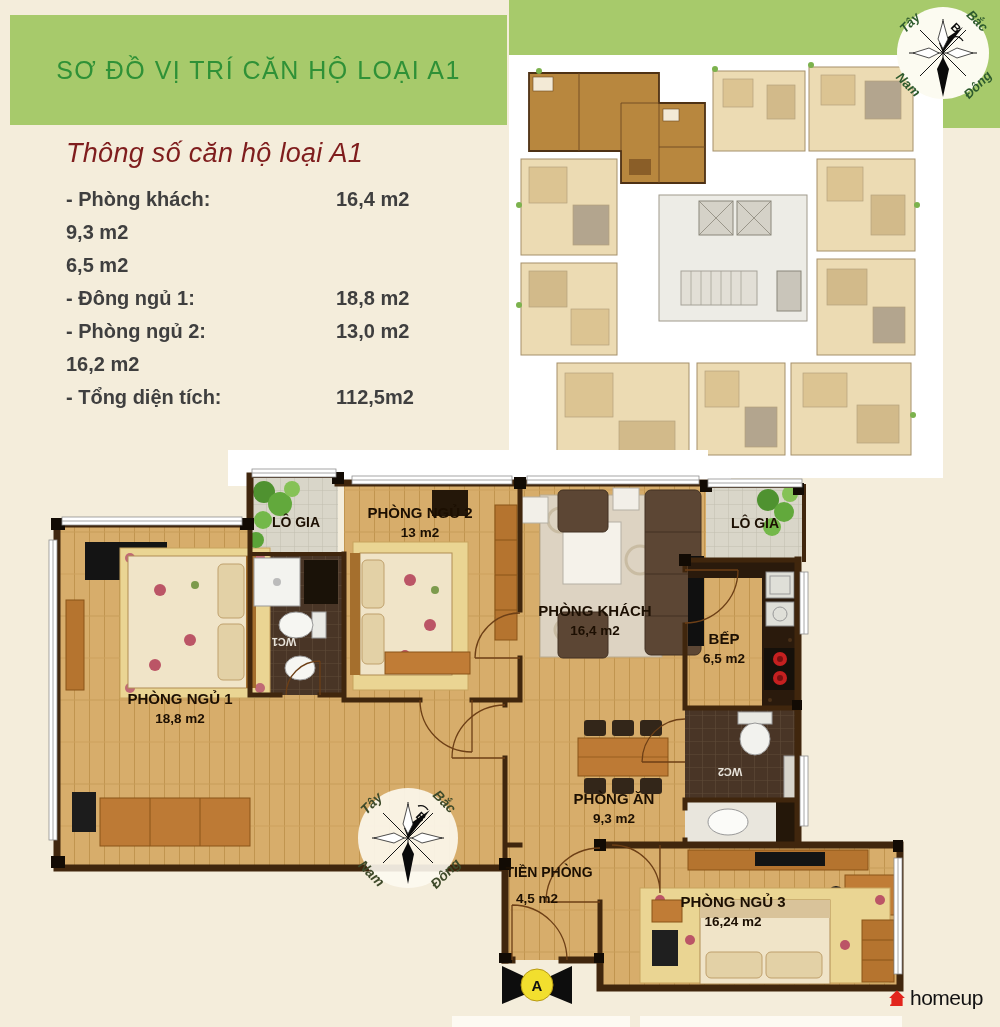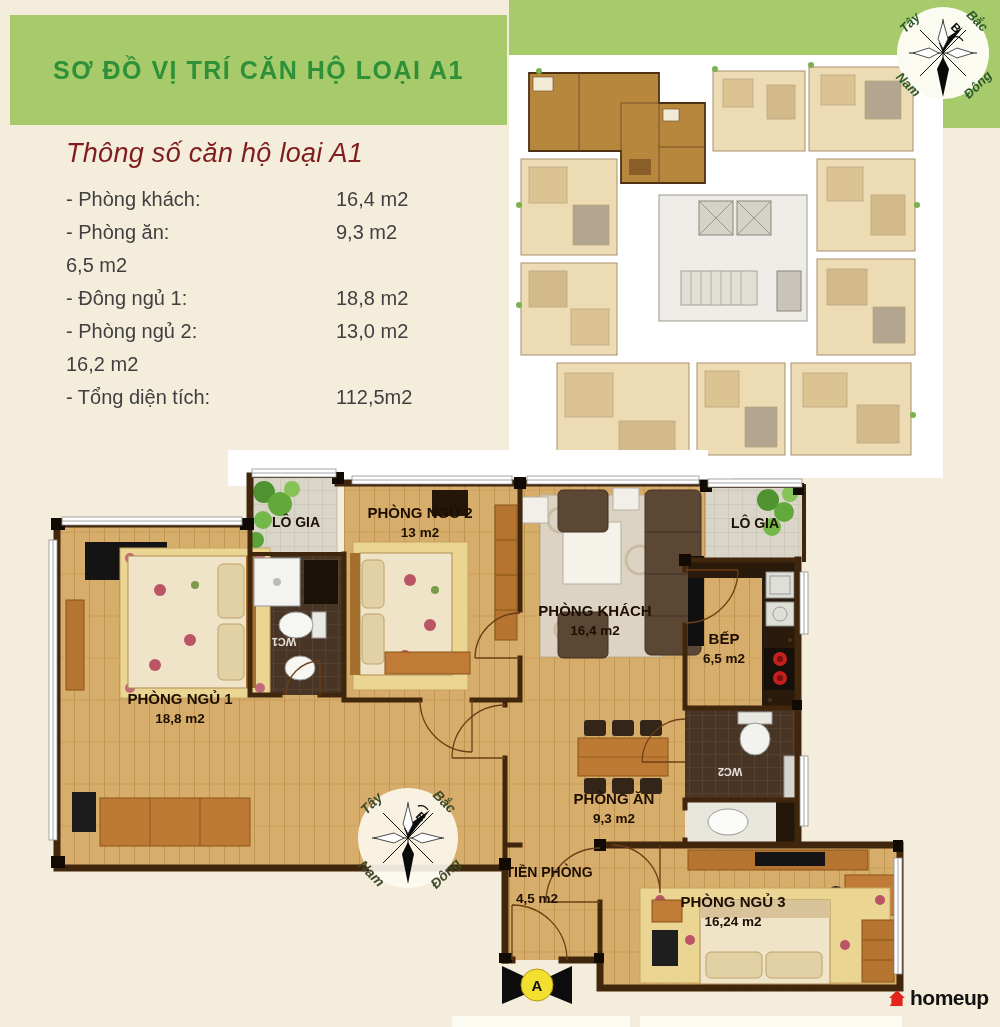--- a/index.html
+++ b/index.html
@@ -2,34 +2,34 @@
 <html><head>
 <meta charset="utf-8">
 <style>
   html,body{margin:0;padding:0;}
   body{width:1000px;height:1027px;position:relative;background:#f4eddb;
        font-family:"Liberation Sans",sans-serif;overflow:hidden;}
   .abs{position:absolute;}
   
   #banner{left:10px;top:15px;width:497px;height:110px;background:#a7ca6b;
           display:flex;align-items:center;justify-content:center;}
-  #banner span{color:#2f9137;font-weight:bold;font-size:25px;letter-spacing:1.5px;}
+  #banner span{color:#2f9137;font-weight:normal;font-size:25px;letter-spacing:1.5px;}
   #green-panel{left:509px;top:0;width:491px;height:128px;background:#a7ca6b;}
   
   #specs{left:66px;top:138px;width:420px;}
   #specs .title{font-size:27px;color:#7f1d1d;letter-spacing:.3px;margin-bottom:14px;font-style:italic;}
   .spec-row{display:grid;grid-template-columns:270px 1fr;height:33px;align-items:center;
-            font-size:20px;font-weight:normal;color:#3f3f3f;}
+            font-size:20px;font-weight:bold;color:#3f3f3f;}
   
   #card{left:509px;top:55px;width:434px;height:485px;}
   
   .serifit{font-family:"Liberation Serif",serif;font-style:italic;font-weight:bold;}
   
   #logo{left:888px;top:986px;display:flex;align-items:center;gap:4px;}
-  #logo span{font-size:21px;font-weight:bold;color:#121212;letter-spacing:-.5px;}
+  #logo span{font-size:21px;font-weight:normal;color:#121212;letter-spacing:-.5px;}
   svg text{font-family:"Liberation Sans",sans-serif;}
 </style>
 </head>
 <body>
 
 <div id="banner" class="abs">
   <span>SƠ ĐỒ VỊ TRÍ CĂN HỘ LOẠI A1</span>
 </div>
 <div id="green-panel" class="abs"></div>
 
@@ -124,21 +124,20 @@
   </g>
 </svg>
 
 <div id="specs" class="abs">
   <div class="title">Thông số căn hộ loại A1</div>
   <div class="spec-row">
       <span>- Phòng khách:</span>
       <span>16,4 m2</span>
     </div>
   <div class="spec-row">
-      <span>- Phòng ăn:</span>
       <span>9,3 m2</span>
     </div>
   <div class="spec-row">
       <span>6,5 m2</span>
     </div>
   <div class="spec-row">
       <span>- Đông ngủ 1:</span>
       <span>18,8 m2</span>
     </div>
   <div class="spec-row">

